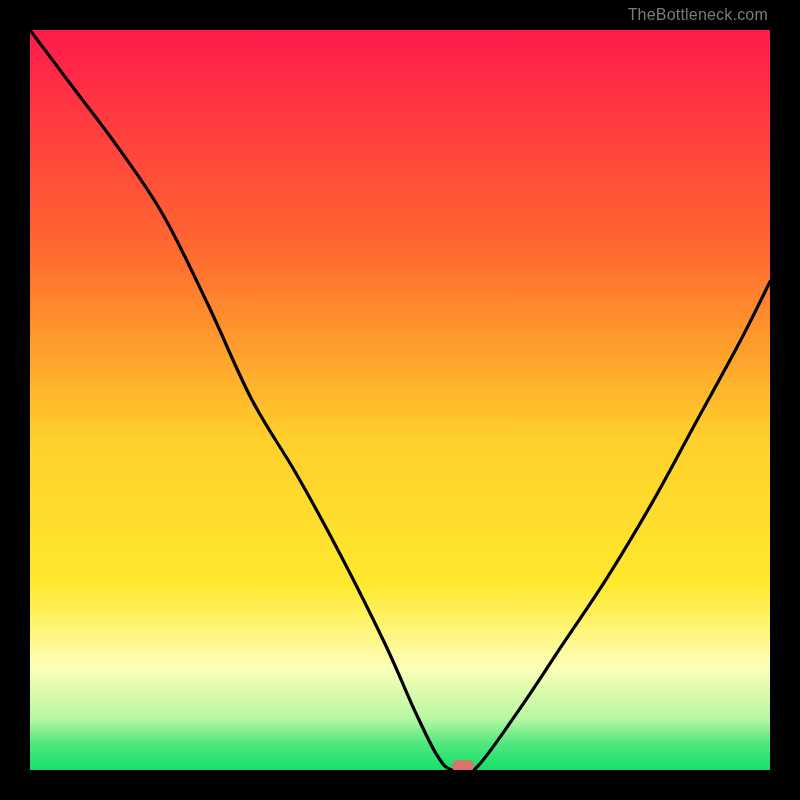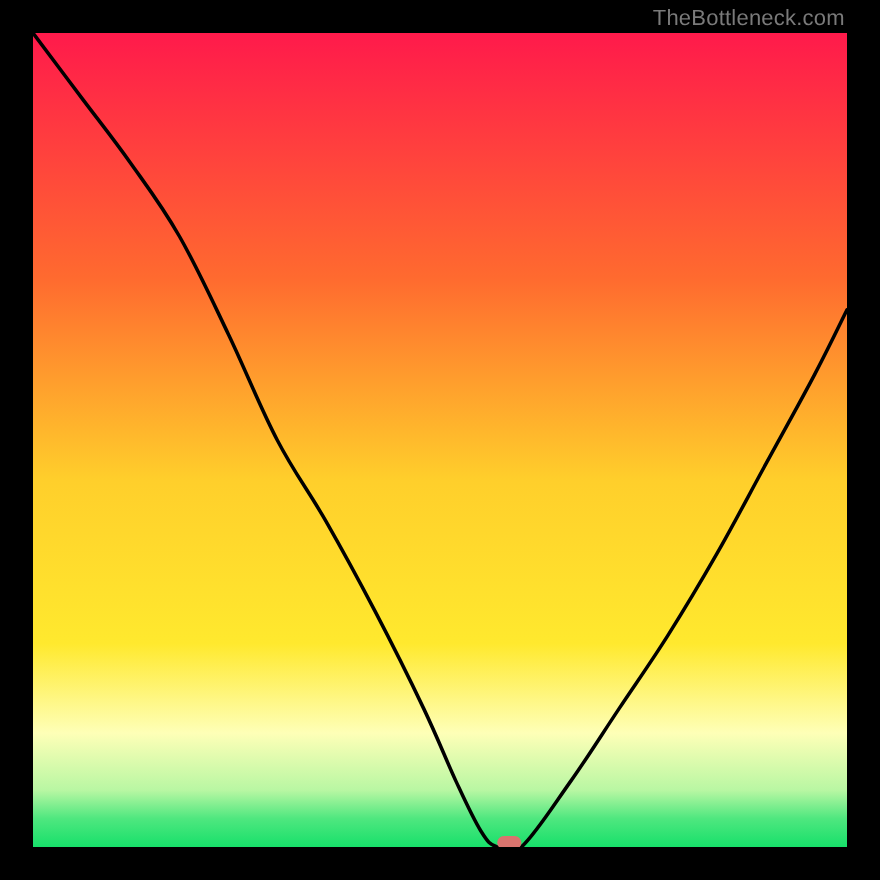--- a/index.html
+++ b/index.html
@@ -37,21 +37,21 @@
     left: 0;
     top: 0;
     width: 740px;
     height: 740px;
   }
   .attribution {
     position: absolute;
     top: 6px;
     right: 32px;
     color: #7a7a7a;
-    font-size: 20px;
+    font-size: 16px;
     letter-spacing: 0.2px;
     font-weight: 500;
   }
   .marker {
     position: absolute;
     width: 22px;
     height: 12px;
     border-radius: 6px;
     background: #d9746e;
     transform: translate(-50%, -50%);

